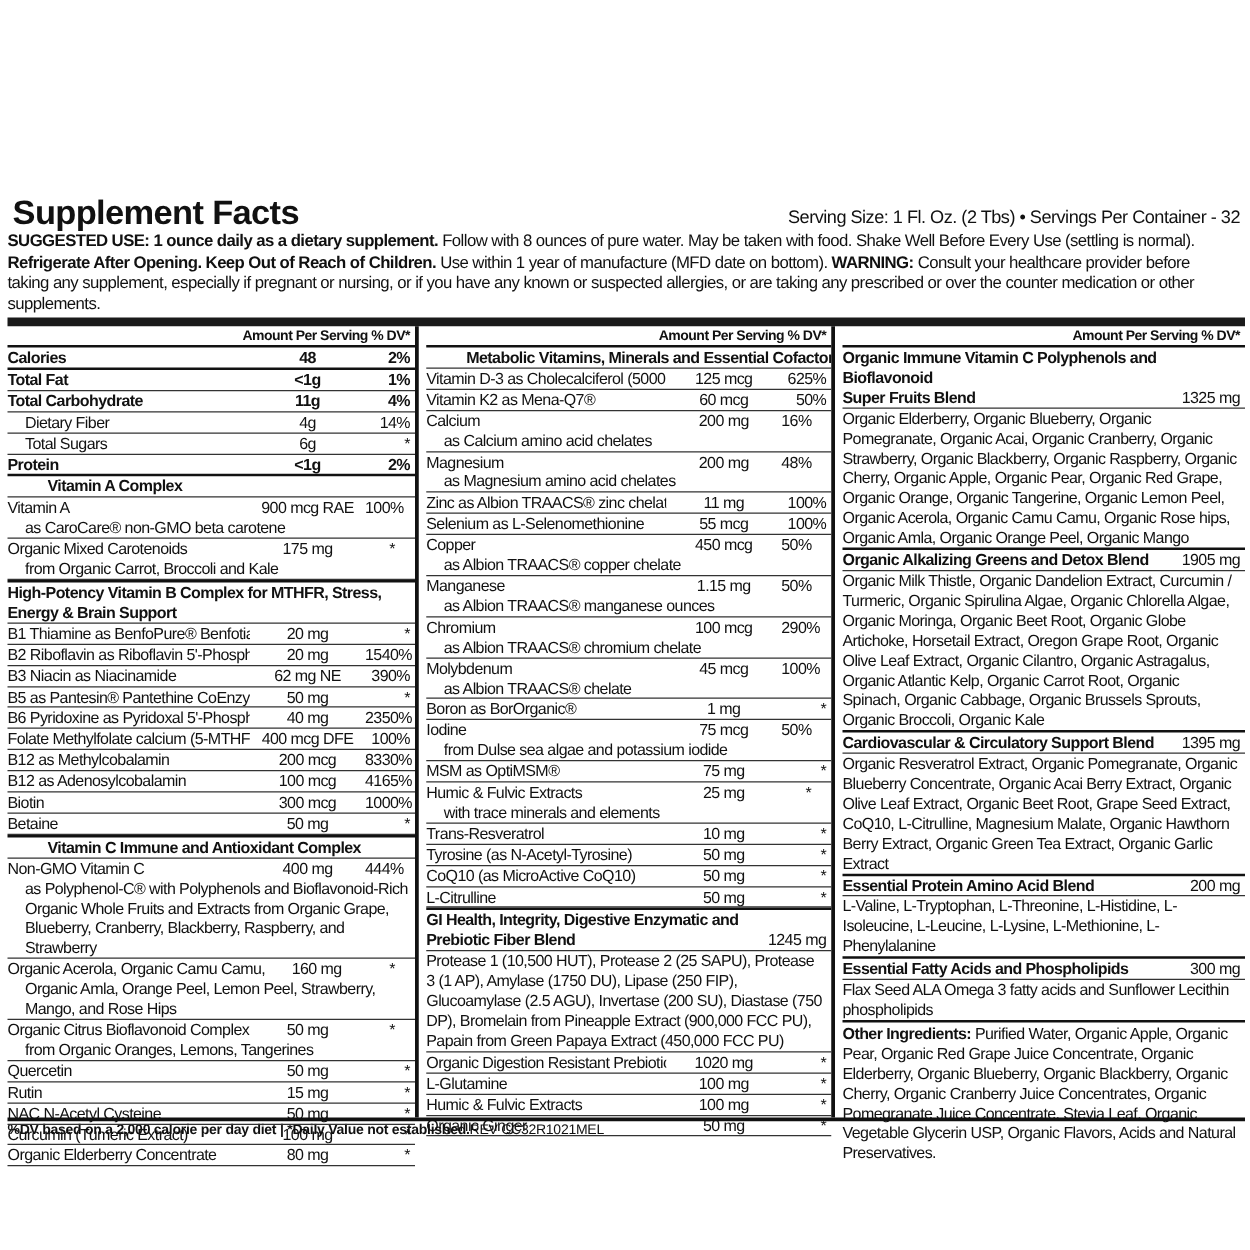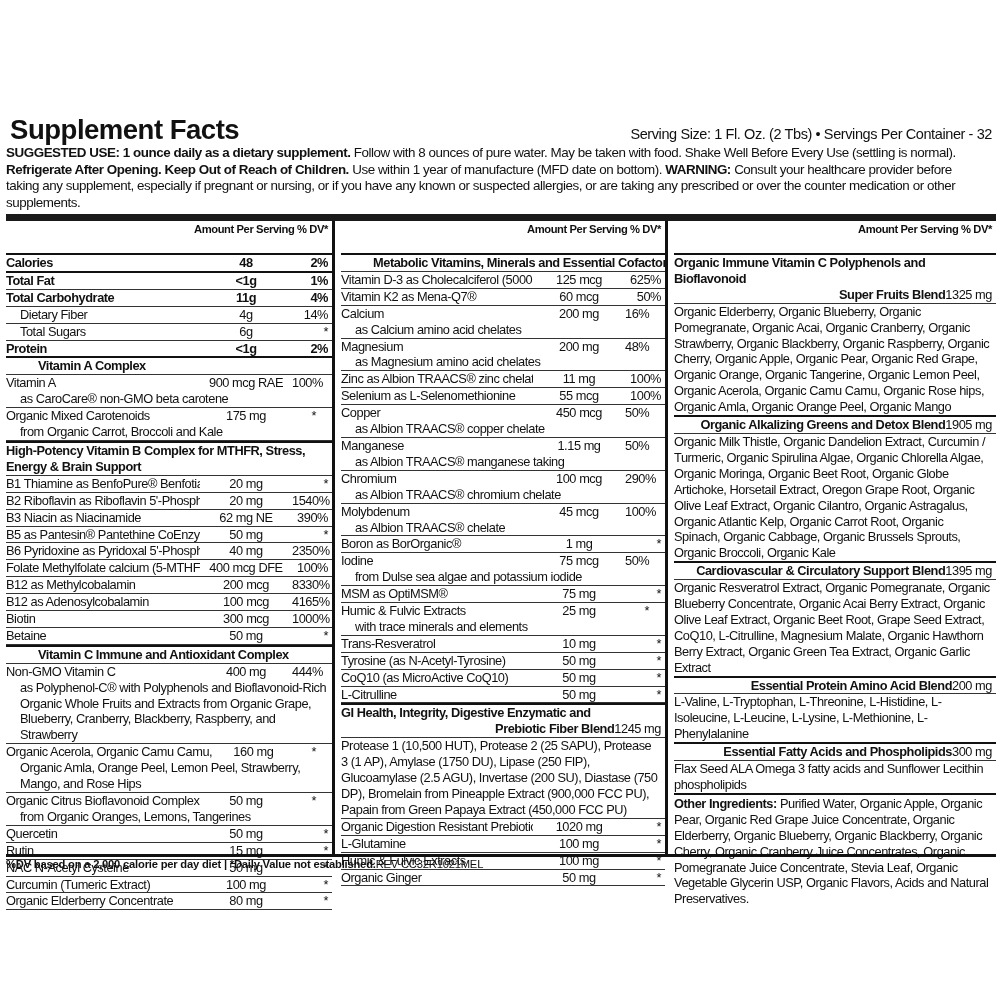--- a/index.html
+++ b/index.html
@@ -1,46 +1,46 @@
 <!DOCTYPE html>
 <html><head>
 <meta charset="utf-8">
 <style>
   * { box-sizing: border-box; margin: 0; padding: 0; }
   html, body { width: 1000px; height: 1000px; background: #ffffff; overflow: hidden; }
   body { font-family: "Liberation Sans", sans-serif; color: #111; position: relative; }
   .label { position: absolute; left: 6px; top: 114px; width: 990px; }
-  .header { display: flex; justify-content: space-between; align-items: flex-end; height: 30px; }
+  .header { display: flex; justify-content: space-between; align-items: flex-end; height: 30px; margin-top: 40px; }
   .title { font-family: "Liberation Sans", sans-serif; font-weight: 900; font-size: 27px; letter-spacing: -0.5px; line-height: 28px; padding-left: 4px; transform: scaleX(1.02); transform-origin: left; }
   .serving { font-size: 14.5px; letter-spacing: -0.4px; padding-right: 4px; line-height: 20px; }
   .usage { font-size: 13.4px; line-height: 16.5px; letter-spacing: -0.45px; padding-right: 10px; margin-top: 1px; }
   .usage b { font-weight: 700; }
   .topbar { height: 7px; background: #1a1a1a; margin-top: 3px; }
   .cols { display: flex; height: 636px; border-bottom: 3px solid #111; }
   .col { position: relative; height: 100%; }
   .col1 { width: 329px; border-right: 3px solid #111; padding-left: 0; }
   .col2 { width: 333px; border-right: 3px solid #111; padding-left: 6px; }
   .col3 { width: 328px; padding-left: 6px; }
-  .colhead { font-size: 11.2px; font-weight: 700; text-align: right; height: 34px; line-height: 17px; padding-right: 4px; letter-spacing: -0.4px; border-bottom: 2px solid #111; }
+  .colhead { font-size: 11.2px; font-weight: 700; text-align: right; height: 17px; line-height: 17px; padding-right: 4px; letter-spacing: -0.4px; border-bottom: 2px solid #111; }
   .row { display: flex; font-size: 12.8px; line-height: 15.9px; letter-spacing: -0.45px; border-bottom: 1px solid #333; }
   .row .nm { flex: 1; white-space: nowrap; overflow: hidden; }
   .row .amt { width: 92px; text-align: center; white-space: nowrap; }
   .row .dv { width: 40px; text-align: right; padding-right: 4px; }
   .row.bold { font-weight: 700; }
   .row.thick { border-bottom: 2px solid #111; }
   .row.sec { font-weight: 700; border-bottom: 1px solid #333; padding-left: 32px; }
   .sub { padding-left: 14px; }
   .multi { display: block; font-size: 12.8px; line-height: 15.9px; letter-spacing: -0.45px; border-bottom: 1px solid #333; }
   .multi .top { display: flex; }
   .multi .top .nm { flex: 1; white-space: nowrap; }
   .multi .top .amt { width: 92px; text-align: center; }
   .multi .top .dv { width: 40px; text-align: right; padding-right: 16px; }
   .multi .ind { padding-left: 14px; }
   .blendhead { font-weight: 700; font-size: 12.8px; line-height: 15.9px; letter-spacing: -0.45px; border-bottom: 1px solid #333; padding-right: 4px; }
-  .blendhead .line2 { display: flex; justify-content: flex-end; }
+  .blendhead .line2 { display: flex; justify-content: space-between; }
   .blendhead .line2 .amt { font-weight: 400; }
   .blendtext { font-size: 12.8px; line-height: 15.9px; letter-spacing: -0.45px; border-bottom: 2px solid #111; padding-right: 4px; }
   .other { font-size: 12.8px; line-height: 15.9px; letter-spacing: -0.45px; padding-right: 4px; padding-top: 1px; }
   .other b { font-weight: 700; }
   .footer { display: flex; justify-content: flex-start; font-size: 11.2px; margin-top: 1px; letter-spacing: -0.2px; }
   .footer .fl { font-weight: 700; }
   .footer .fr { padding-right: 4px; }
 </style>
 </head>
 <body>
@@ -272,21 +272,21 @@
               <span class="dv">50%</span>
             </div>
             <div class="ind">as Albion TRAACS® copper chelate</div>
           </div>
           <div class="multi">
             <div class="top">
               <span class="nm">Manganese</span>
               <span class="amt">1.15 mg</span>
               <span class="dv">50%</span>
             </div>
-            <div class="ind">as Albion TRAACS® manganese taking</div>
+            <div class="ind">as Albion TRAACS® manganese ounces</div>
           </div>
           <div class="multi">
             <div class="top">
               <span class="nm">Chromium</span>
               <span class="amt">100 mcg</span>
               <span class="dv">290%</span>
             </div>
             <div class="ind">as Albion TRAACS® chromium chelate</div>
           </div>
           <div class="multi">

